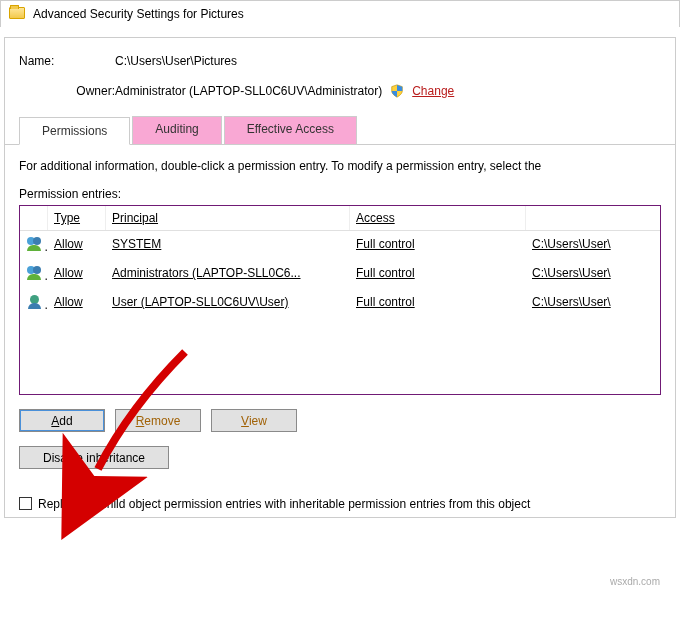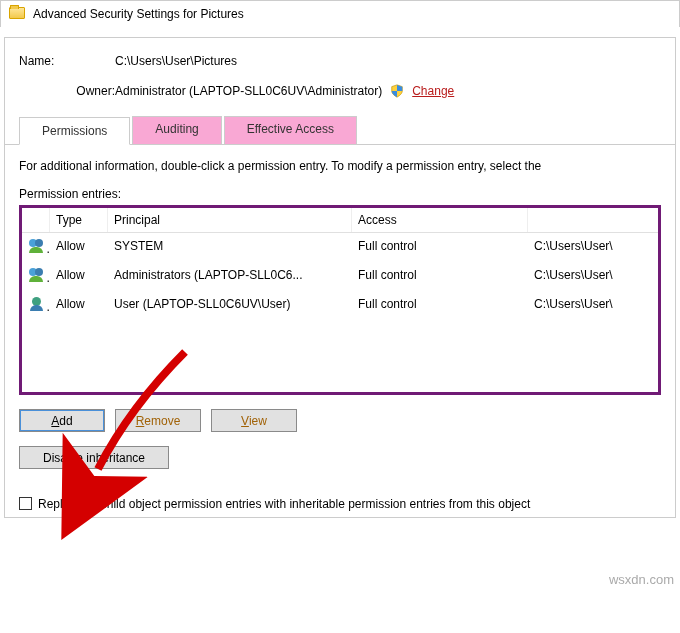--- a/index.html
+++ b/index.html
@@ -14,21 +14,21 @@
     .info-value { display: flex; align-items: center; gap: 8px; }
     .shield { width: 14px; height: 14px; }
     .change-link { color: #b91c1c; text-decoration: underline; cursor: pointer; }
     .tabs { display: flex; margin-top: 14px; border-bottom: 1px solid #ccc; padding-left: 14px; }
     .tab { padding: 6px 22px; border: 1px solid #ccc; border-bottom: none; margin-right: 2px; background: #fff; position: relative; top: 1px; cursor: pointer; color: #333; }
     .tab.active { background: #fff; border-bottom: 1px solid #fff; }
     .tab.inactive { background: #f9a8d4; top: 0; padding-top: 5px; padding-bottom: 5px; }
     .tab-content { padding: 14px; }
     .info-text { margin-bottom: 14px; }
     .entries-label { margin-bottom: 4px; }
-    .entries-box { border: 3px solid #701a75; height: 190px; overflow: hidden; }
+    .entries-box { border: 1px solid #701a75; height: 190px; overflow: hidden; text-decoration: underline; }
     .entries-header { display: flex; border-bottom: 1px solid #e0e0e0; background: #fff; font-weight: normal; }
     .entries-header .col { padding: 5px 6px; border-right: 1px solid #eee; }
     .entries-row { display: flex; align-items: flex-start; padding: 3px 0; }
     .entries-row .col { padding: 3px 6px; white-space: nowrap; overflow: hidden; text-overflow: ellipsis; }
     .col-icon { width: 28px; flex: none; text-align: center; }
     .col-type { width: 58px; flex: none; }
     .col-principal { width: 244px; flex: none; }
     .col-access { width: 176px; flex: none; }
     .col-inherited { flex: 1; }
     .user-icon { width: 18px; height: 14px; display: inline-block; position: relative; }
@@ -39,21 +39,21 @@
     .single-icon .b { position:absolute; bottom:0; left:2px; width:13px; height:6px; border-radius:6px 6px 0 0; background:#3b7db0; }
     .button-row { display: flex; gap: 10px; margin-top: 14px; }
     .btn { min-width: 86px; height: 23px; border: 1px solid #8a8a8a; background: #e1e1e1; font: inherit; cursor: pointer; position: relative; }
     .btn.default { box-shadow: 0 0 0 1px #4a90d9 inset; }
     .btn[disabled] { color: #a16207; cursor: default; }
     .btn .ul { text-decoration: underline; }
     .disable-row { margin-top: 14px; }
     .disable-row .btn { min-width: 150px; padding: 0 10px; }
     .checkbox-row { display: flex; gap: 6px; margin: 14px 14px 6px 14px; }
     .checkbox { width: 13px; height: 13px; border: 1px solid #333; cursor: pointer; flex: none; }
-    .watermark { position: absolute; right: 6px; bottom: 46px; font-size: 13px; color: #aaa; }
+    .watermark { position: absolute; right: 20px; bottom: 46px; font-size: 10px; color: #aaa; }
     .arrow { position: absolute; left: 90px; top: 347px; pointer-events: none; }
     .arrow svg { overflow: visible; }
   </style>
 </head>
 <body>
 
 <div class="titlebar">
   <span class="folder-icon"></span>
   <span class="title-text">Advanced Security Settings for Pictures</span>
 </div>

